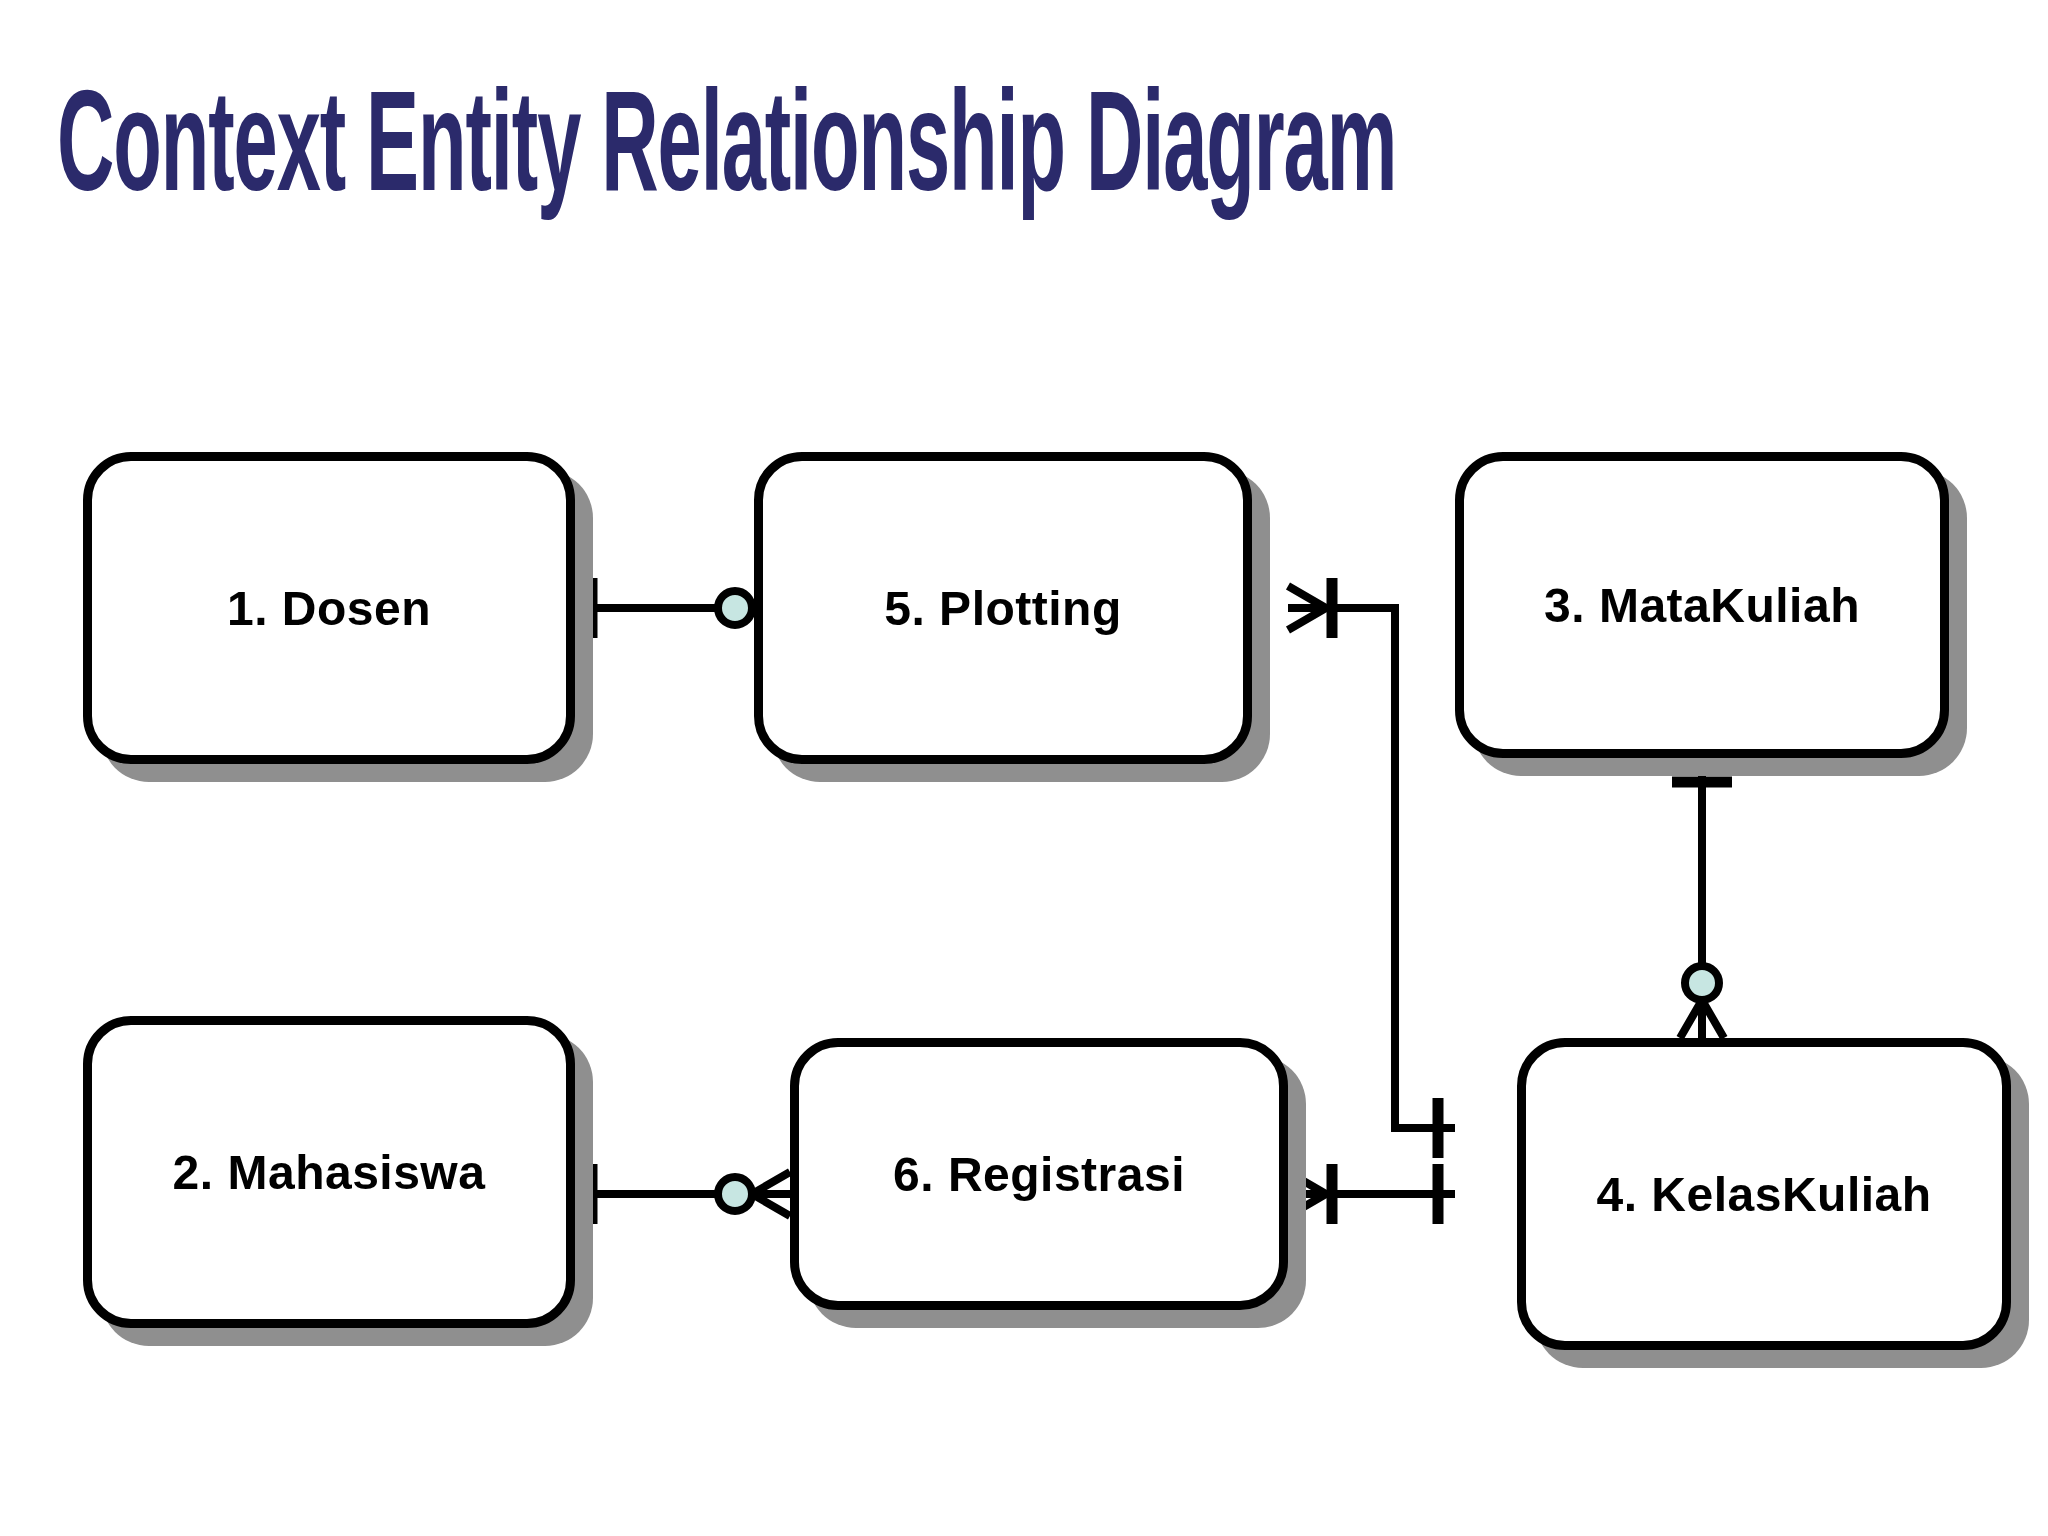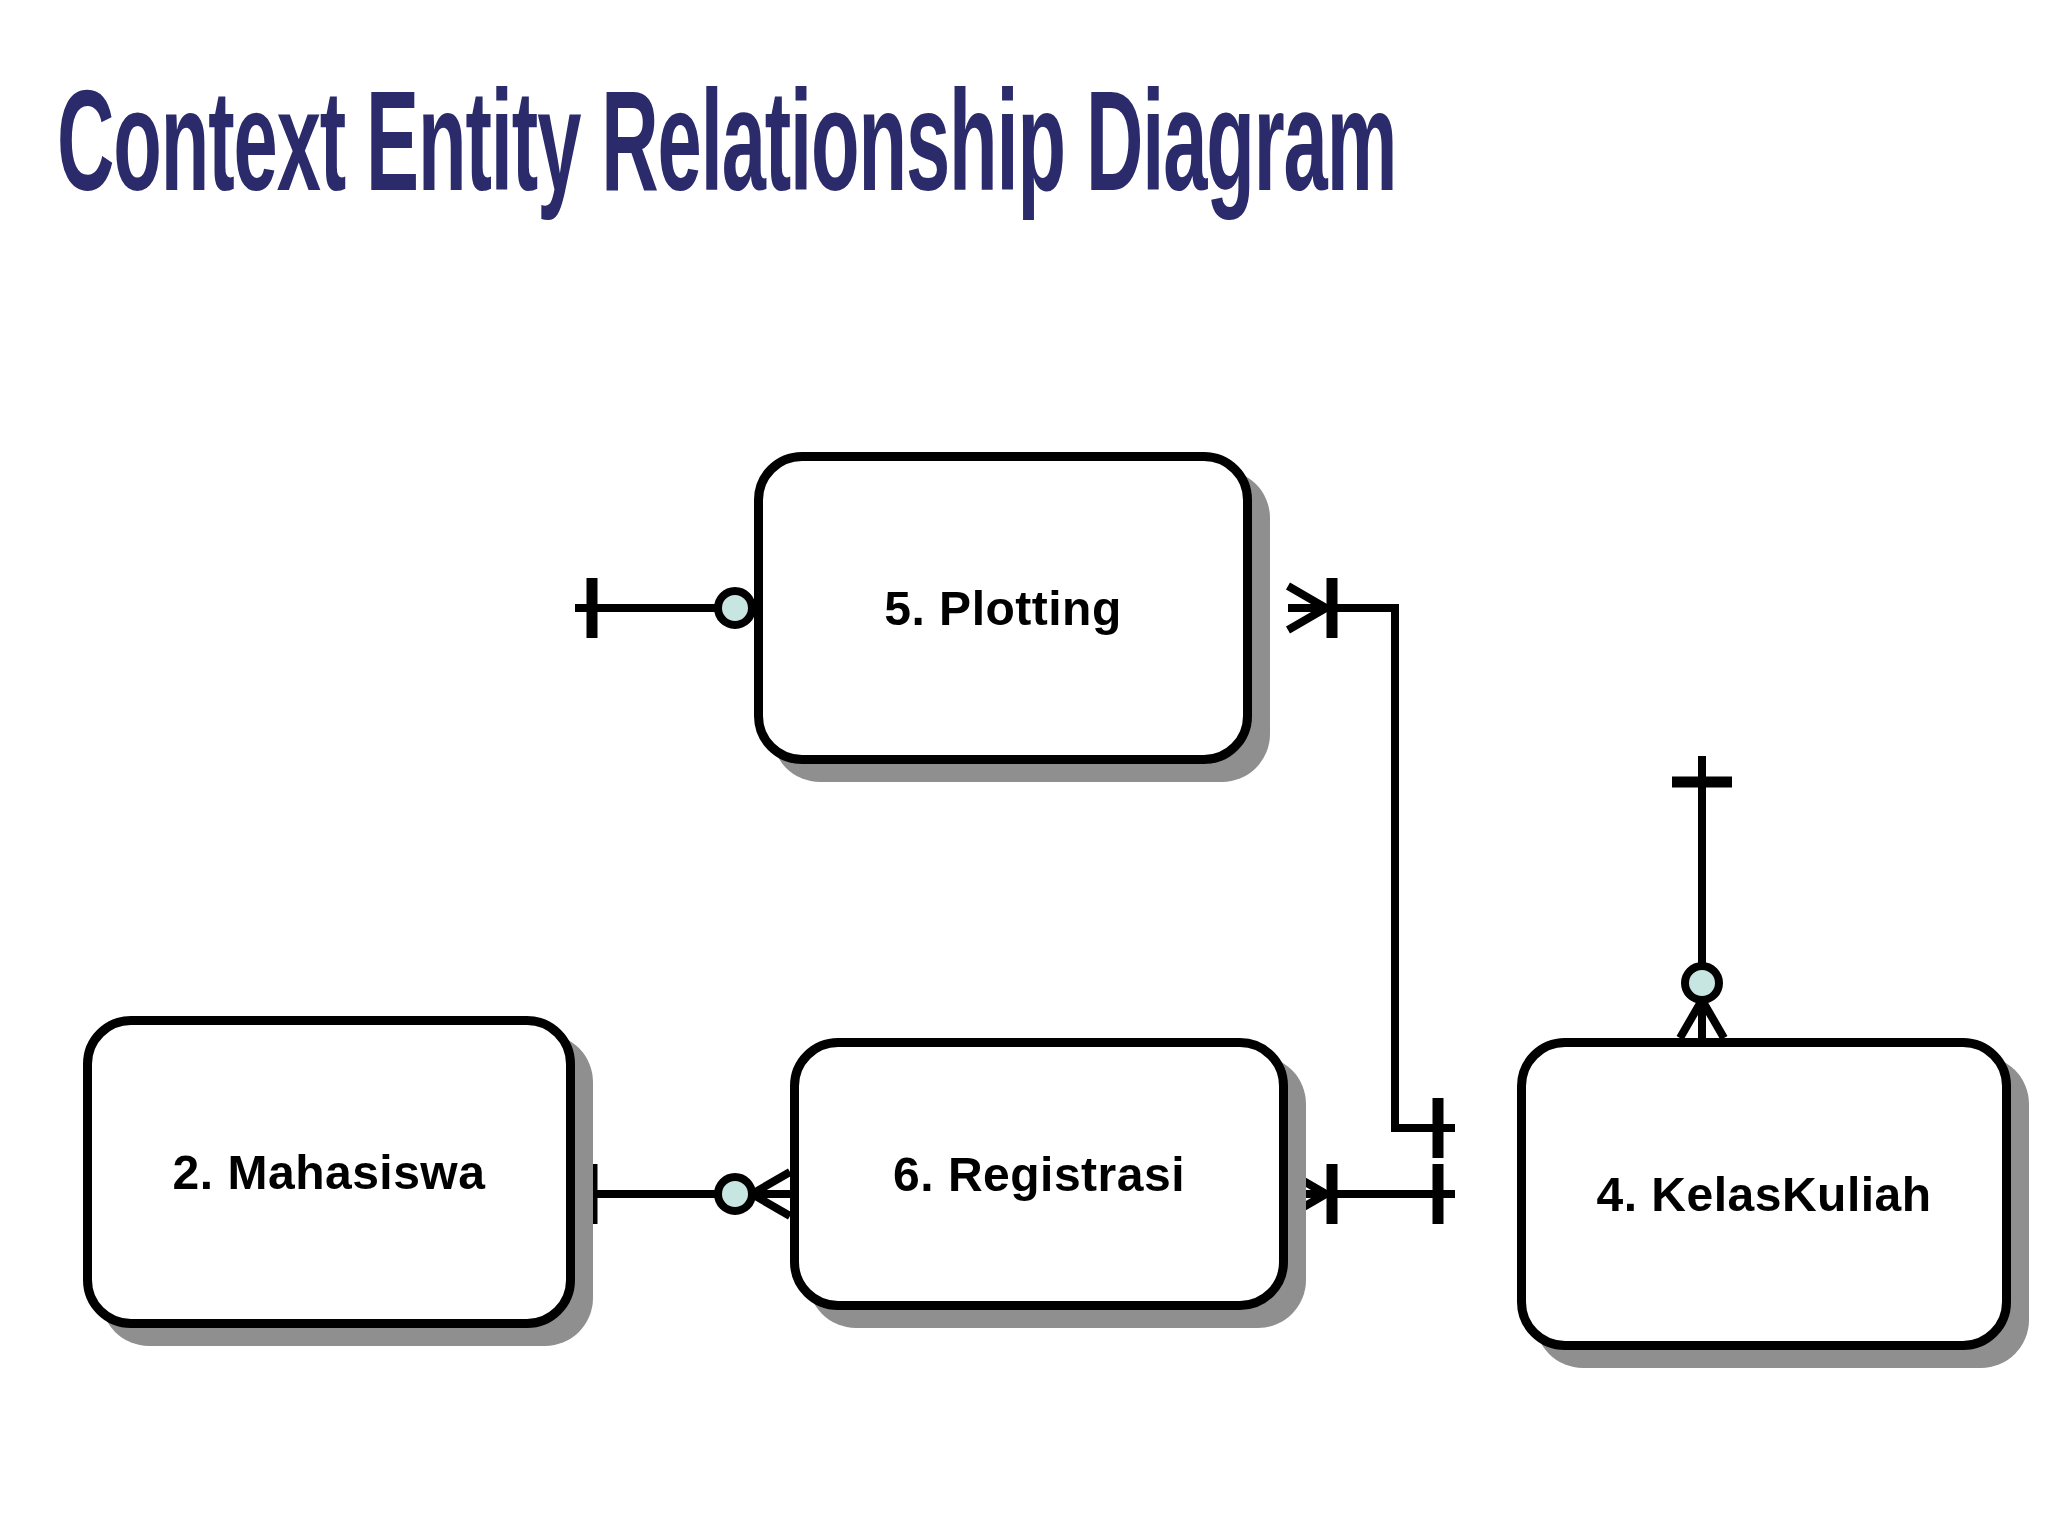--- a/index.html
+++ b/index.html
@@ -69,25 +69,31 @@
     </g>
 
     <g>
       <line class="conn" x1="1702" y1="756" x2="1702" y2="1038"></line>
       <line class="tick" x1="1672" y1="782" x2="1732" y2="782"></line>
       <path class="conn" d="M1680,1038 L1702,1000 L1724,1038"></path>
       <circle class="zero-circle" cx="1702" cy="983" r="17"></circle>
     </g>
   </svg>
 
+  <div class="entity" style="left:83px;top:452px;width:492px;height:312px">
+    <span class="entity-label">1. Dosen</span>
+  </div>
 
   <div class="entity" style="left:754px;top:452px;width:498px;height:312px">
     <span class="entity-label">5. Plotting</span>
   </div>
 
+  <div class="entity" style="left:1455px;top:452px;width:494px;height:306px">
+    <span class="entity-label">3. MataKuliah</span>
+  </div>
 
   <div class="entity" style="left:83px;top:1016px;width:492px;height:312px">
     <span class="entity-label">2. Mahasiswa</span>
   </div>
 
   <div class="entity" style="left:790px;top:1038px;width:498px;height:272px">
     <span class="entity-label">6. Registrasi</span>
   </div>
 
   <div class="entity" style="left:1517px;top:1038px;width:494px;height:312px">

